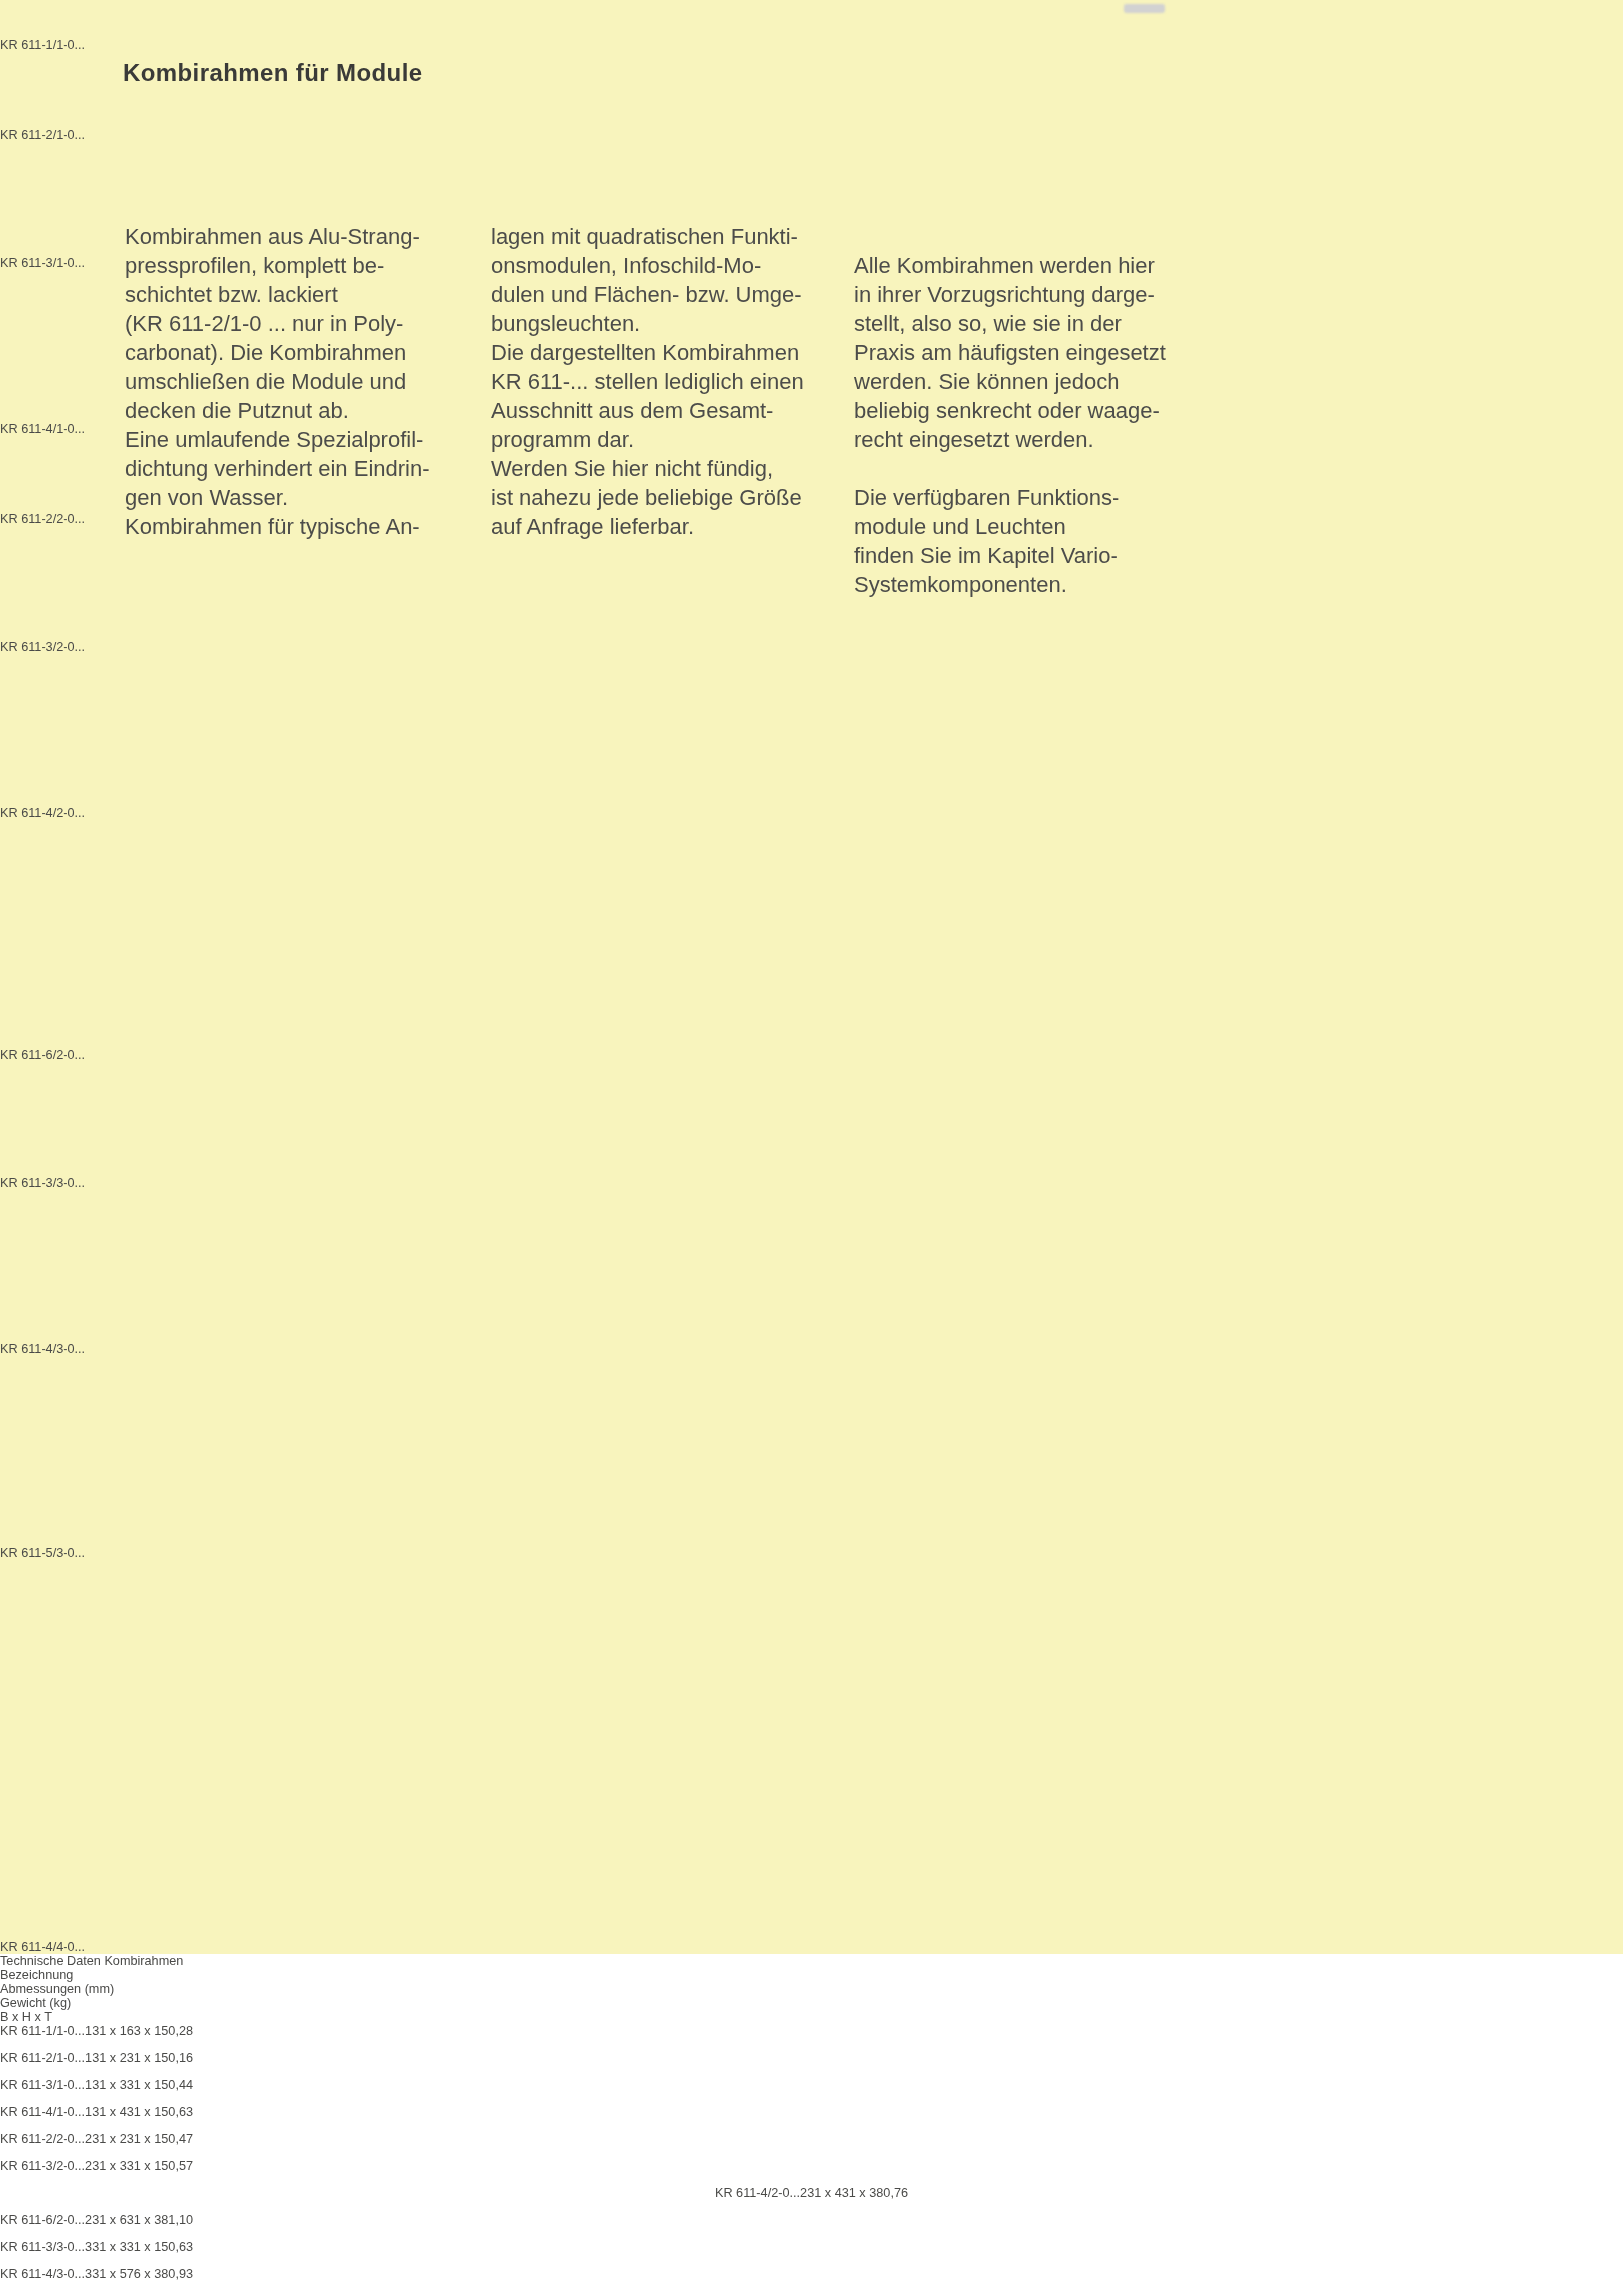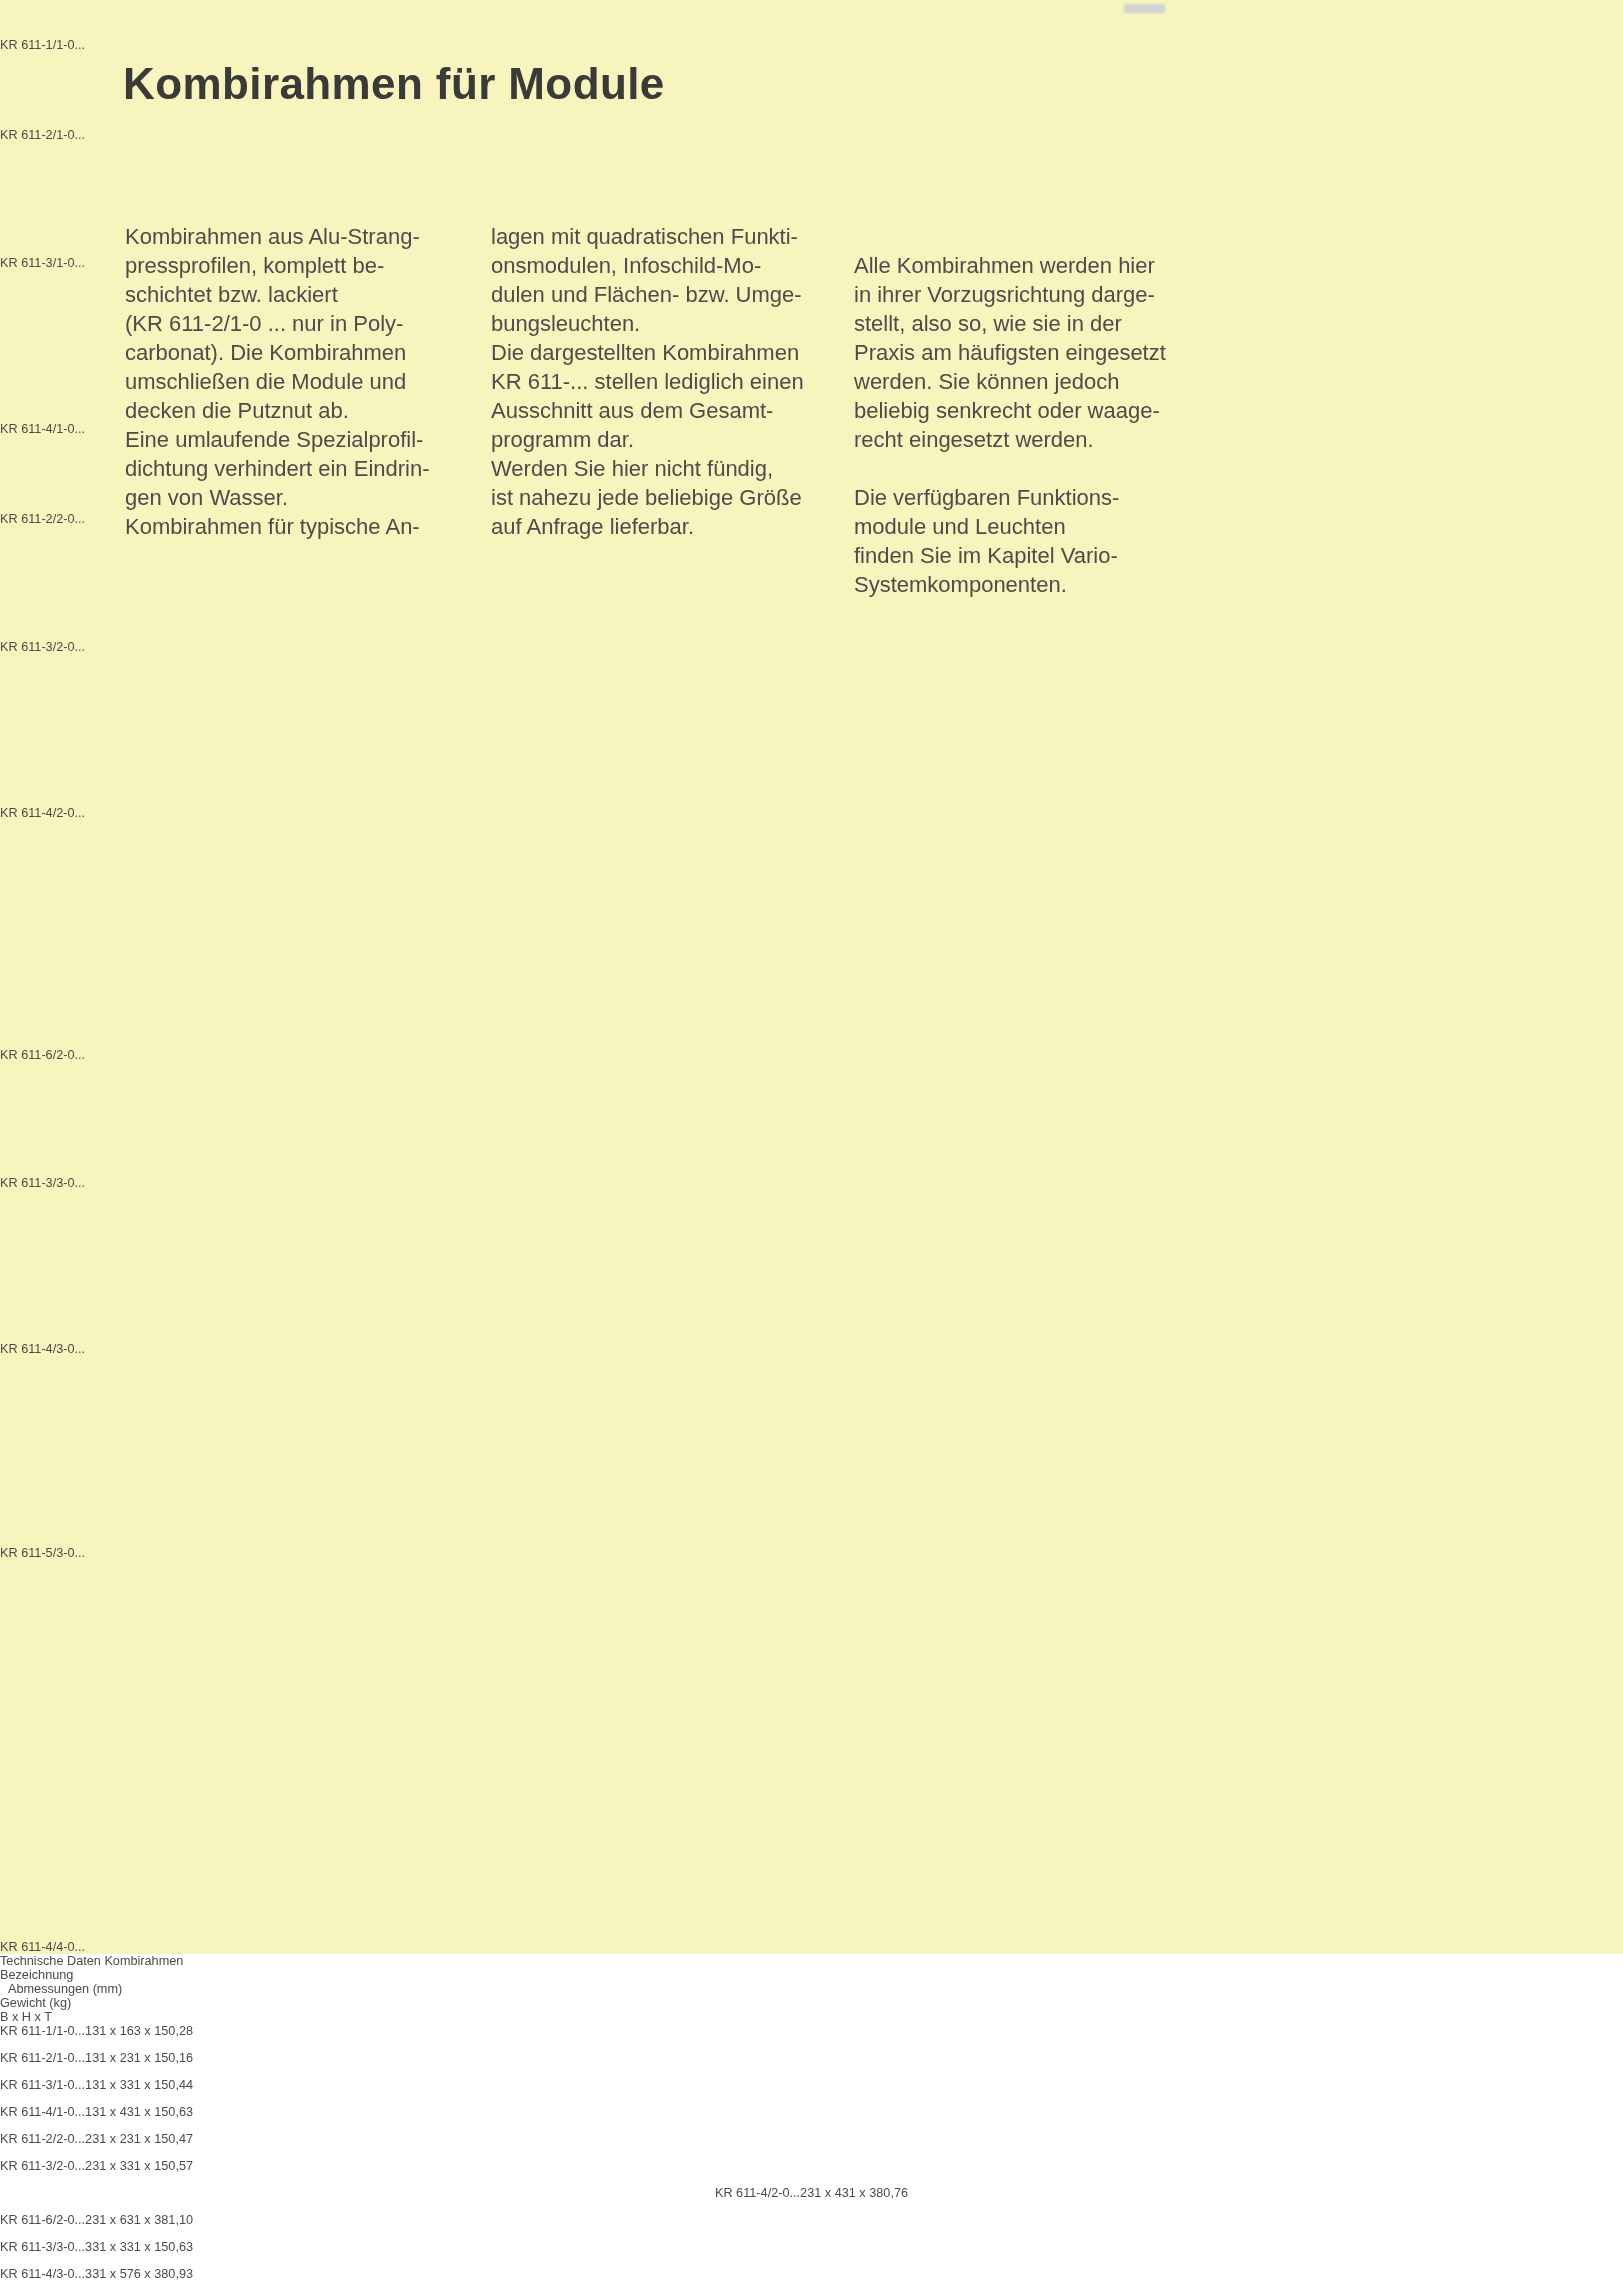--- a/index.html
+++ b/index.html
@@ -2,21 +2,21 @@
 <html style="font-size:12.7px"><head>
 <meta charset="utf-8">
 <style>
   html,body { margin:0; padding:0; }
   body {
     width:1623px; height:2295px; position:relative; background:#ffffff;
     font-family:"Liberation Sans", sans-serif; overflow:hidden; color:#4a4a48;
   }
 
   .page-title {
-    position:absolute; font-size:44px; font-weight:bold; color:#3a3a38; letter-spacing:0.4px;
+    position:absolute; font-size:24px; font-weight:bold; color:#3a3a38; letter-spacing:0.4px;
   }
   .scan-dash {
     position:absolute; background:#d2d2d2; filter:blur(1.2px); border-radius:2.4px;
   }
   .intro-col {
     position:absolute; font-size:22px; line-height:29px; color:#4c4c4a;
     white-space:pre-line; width:373px;
   }</style>
 </head>
 <body>
@@ -155,21 +155,21 @@
 <div id="product-photo-2">
   <div class="photo2-window"></div>
   <div class="photo2-window"></div>
   <div class="photo2-window"></div>
 </div>
 
 <div class="rule dark" style="left:487px; top:1244px; width:702px;"></div>
 <div class="t-title" style="left:487px; top:1251px;">Technische Daten Kombirahmen</div>
 <div class="rule dark" style="left:487px; top:1275px; width:702px;"></div>
 <div class="t-head" style="left:488px; top:1281px;">Bezeichnung</div>
-<div class="t-head" style="left:767px; top:1281px;padding-left:8px;">Abmessungen (mm)</div>
+<div class="t-head" style="left:767px; top:1281px;">Abmessungen (mm)</div>
 <div class="t-head" style="left:1033px; top:1281px;">Gewicht (kg)</div>
 <div class="rule dark" style="left:487px; top:1303px; width:702px;"></div>
 <div class="t-head" style="left:767px; top:1309px;">B x H x T</div>
 <div class="rule" style="left:487px; top:1330px; width:702px;"></div>
 <div class="t-rows" id="kombi-rows" style="left:487px; top:1332px;">
     <div class="trow" style="height: 27px;"><span class="tcell" style="left: 1.6px;">KR 611-1/1-0...</span><span class="tcell" style="left: 281px;">131 x 163 x 15</span><span class="tcell" style="left: 546px;">0,28</span></div>
     <div class="trow" style="height: 27px;"><span class="tcell" style="left: 1.6px;">KR 611-2/1-0...</span><span class="tcell" style="left: 281px;">131 x 231 x 15</span><span class="tcell" style="left: 546px;">0,16</span></div>
     <div class="trow" style="height: 27px;"><span class="tcell" style="left: 1.6px;">KR 611-3/1-0...</span><span class="tcell" style="left: 281px; text-align: center;">131 x 331 x 15</span><span class="tcell" style="left: 546px;">0,44</span></div>
     <div class="trow" style="height: 27px;"><span class="tcell" style="left: 1.6px;">KR 611-4/1-0...</span><span class="tcell" style="left: 281px;">131 x 431 x 15</span><span class="tcell" style="left: 546px;">0,63</span></div>
     <div class="trow" style="height: 27px;"><span class="tcell" style="left: 1.6px;">KR 611-2/2-0...</span><span class="tcell" style="left: 281px;">231 x 231 x 15</span><span class="tcell" style="left: 546px;">0,47</span></div>

